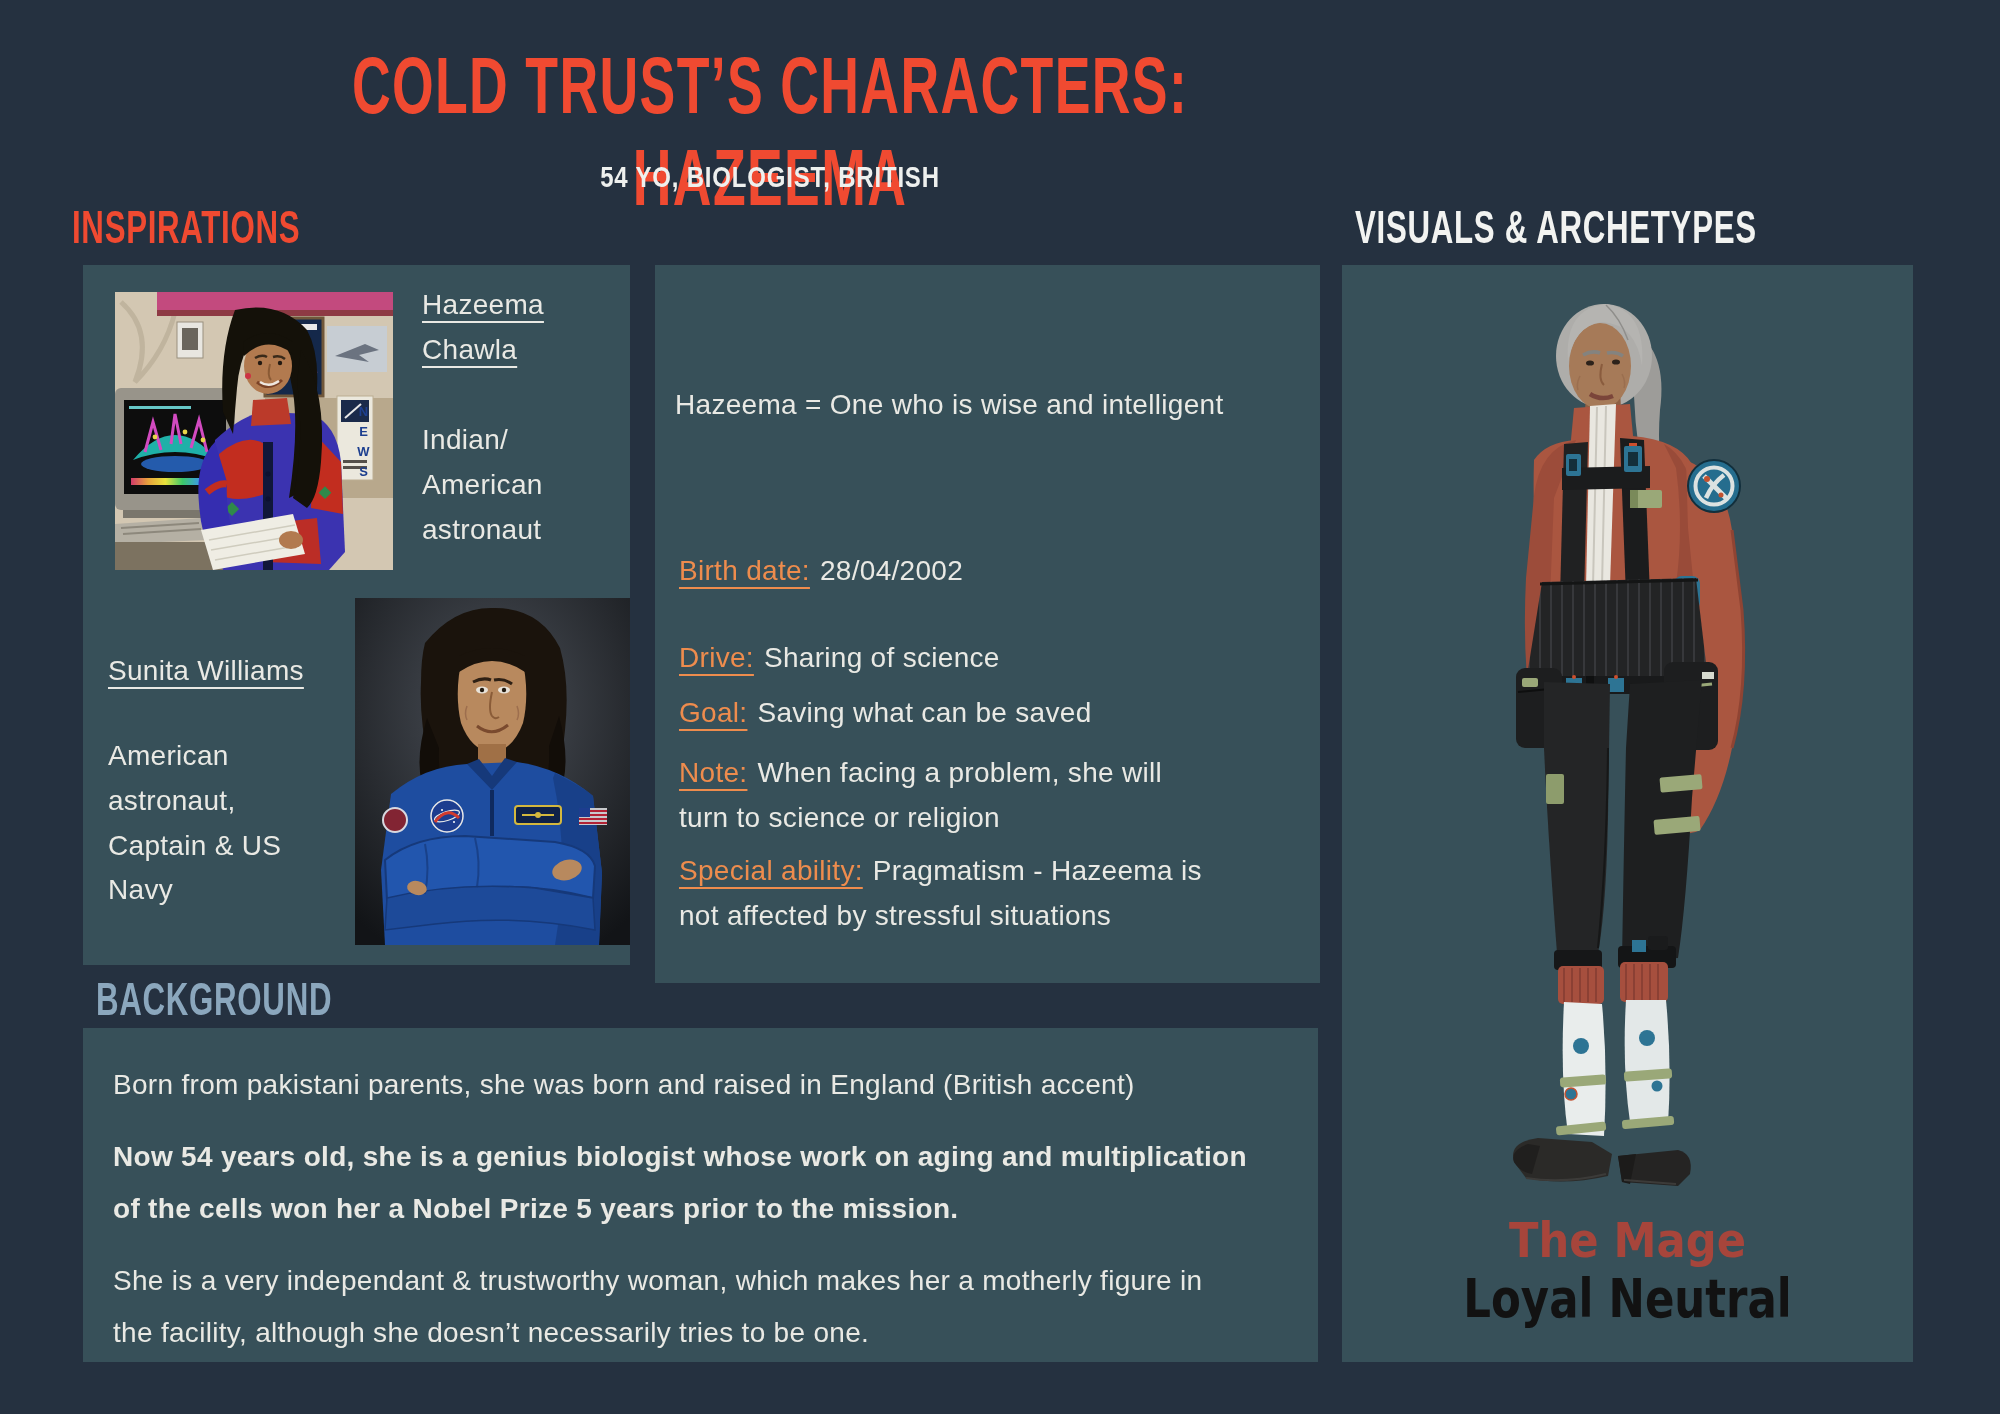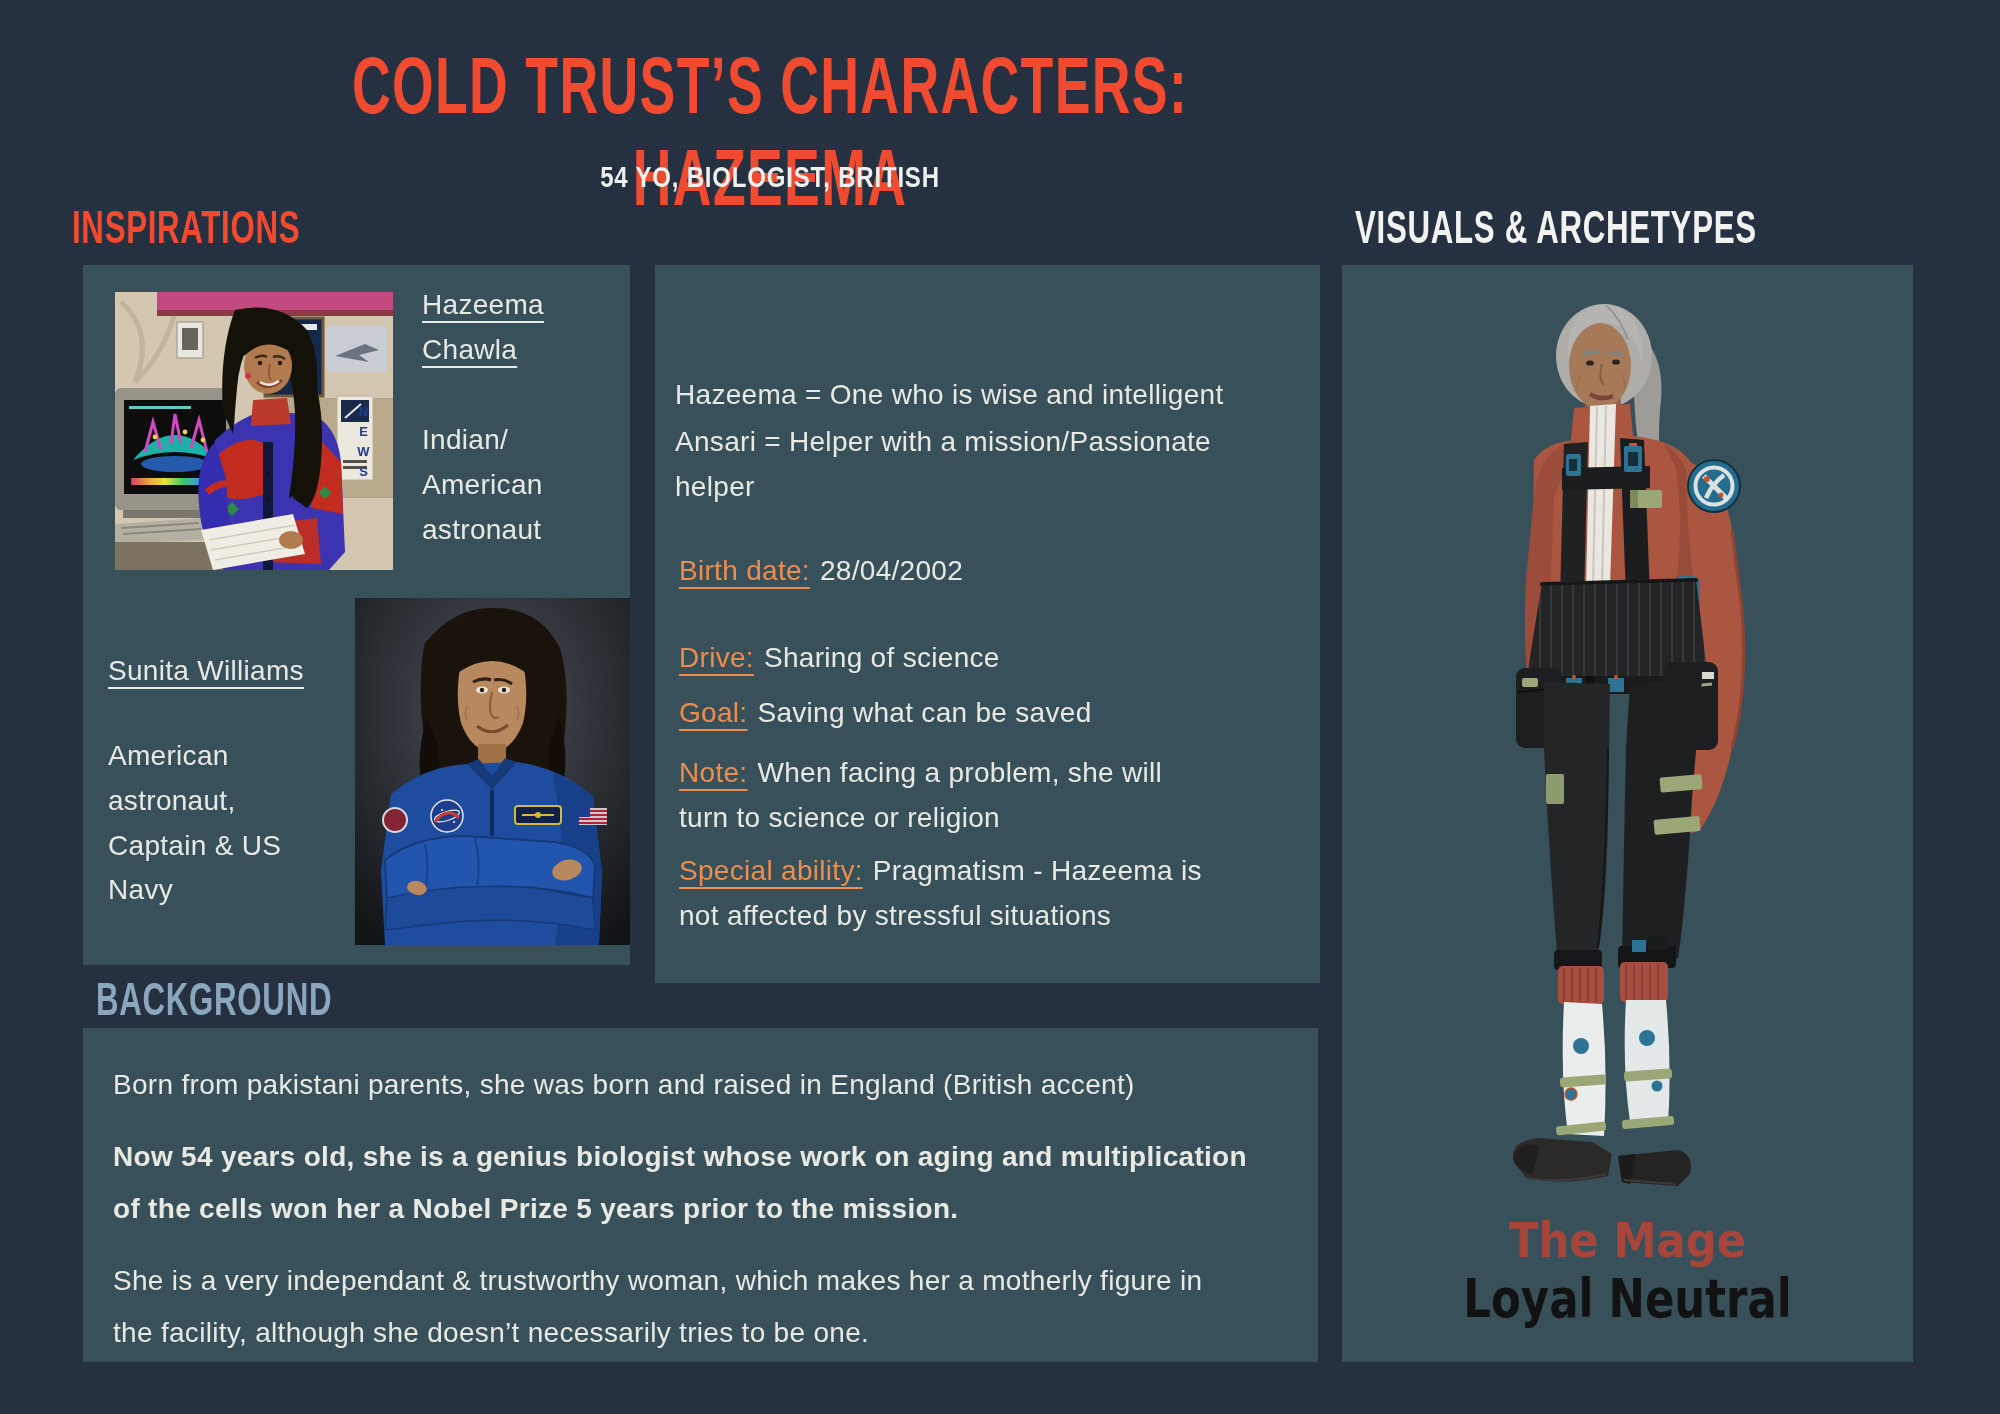--- a/index.html
+++ b/index.html
@@ -19,21 +19,21 @@
   .sec-h.insp{left:72px;top:200px;color:var(--red);}
   .sec-h.vis{left:1355px;top:200px;color:#f2f3f1;}
   .sec-h.bg{left:96px;top:972px;color:var(--steel);}
   .body-txt{font-size:28px;line-height:1.6;color:var(--txt);letter-spacing:.3px;}
   .u{text-decoration:underline;text-decoration-thickness:2px;text-underline-offset:7px;}
   .abs{position:absolute;}
   .photo{position:absolute;overflow:hidden;}
   .profile-name{position:absolute;top:18px;left:0;width:100%;text-align:center;
     font-size:30px;line-height:1.35;}
   .meanings{position:absolute;left:20px;top:106px;width:585px;}
-  .meanings p{margin:2px 0 2px 0;}
+  .meanings p{margin:12px 0 2px 0;}
   .fld{position:absolute;left:24px;margin:0;}
   .fld .lbl{color:var(--orange);margin-right:10px;margin-top:23px;}
   .bgp p{position:static;margin:0 0 20px 0;line-height:1.857;}
   .mage-line{position:absolute;left:1342px;width:571px;text-align:center;
     font-family:"DejaVu Sans",sans-serif;font-weight:800;white-space:nowrap;}
   .mage-role{top:1212px;font-size:48px;color:var(--mage);transform:scaleX(.9);}
   .mage-align{top:1268px;font-size:53px;color:#121212;transform:scaleX(.82);}
   .news-label{position:absolute;left:226px;top:112px;width:30px;text-align:center;
     writing-mode:vertical-rl;text-orientation:upright;font-size:13px;font-weight:700;
     color:#1d3f8f;letter-spacing:5px;}
@@ -187,21 +187,20 @@
         <path d="M70,246 Q75,270 70,296 M120,240 Q126,264 122,289" stroke="#16397a" stroke-width="2" fill="none" opacity=".7"></path>
         <ellipse cx="212" cy="272" rx="15" ry="10" fill="#b8895e" transform="rotate(-15 212 272)"></ellipse>
         <ellipse cx="62" cy="290" rx="10" ry="7" fill="#b8895e" transform="rotate(12 62 290)"></ellipse>
       </svg>
     </div>
   </div>
 
   <div class="panel" style="left:655px;top:265px;width:665px;height:718px;">
     <div class="meanings body-txt">
       <p>Hazeema = One who is wise and intelligent</p>
-      <p>Ansari = Helper with a mission/Passionate helper</p>
     </div>
     <p class="fld body-txt" style="top:284px;">
       <span class="lbl u">Birth date:</span><span class="val">28/04/2002</span>
     </p>
     <p class="fld body-txt" style="top:371px;">
       <span class="lbl u">Drive:</span><span class="val">Sharing of science</span>
     </p>
     <p class="fld body-txt" style="top:426px;">
       <span class="lbl u">Goal:</span><span class="val">Saving what can be saved</span>
     </p>

